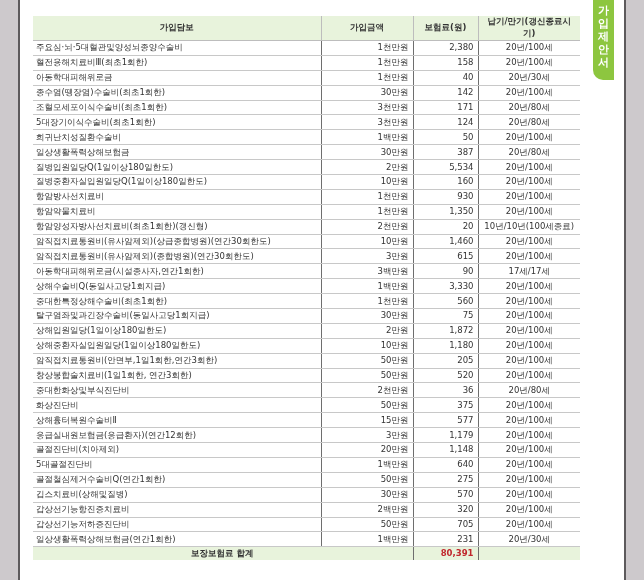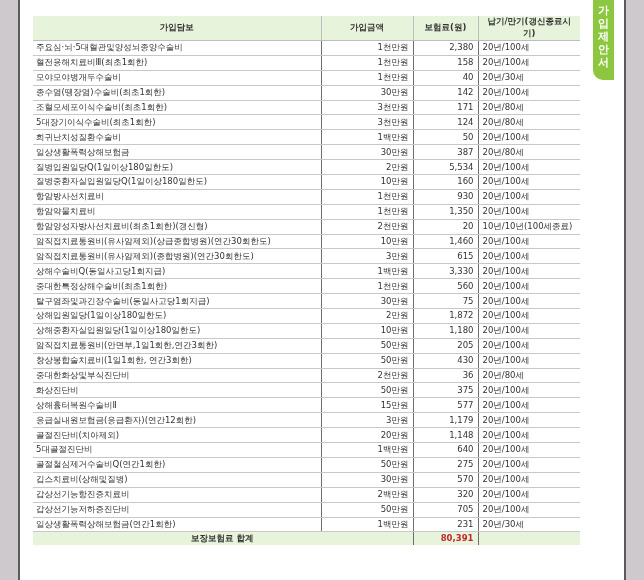--- a/index.html
+++ b/index.html
@@ -41,21 +41,21 @@
   }
   table.coverage th:first-child { border-left:none; }
   table.coverage td {
     height:13.9px; padding:0 4px; white-space:nowrap; overflow:hidden;
     border-bottom:1px solid #c8c8c8;
     border-left:1px solid #6e6e6e;
     line-height:13px;
   }
   table.coverage td:first-child { border-left:none; text-align:left; padding-left:3px;margin-top:45px; }
   td.amt, td.prem { text-align:right; }
-  td.term { text-align:left; }
+  td.term { text-align:center; }
   tr.total-row td { background:#e8f3dc; border-bottom:none; height:13px; }
   tr.total-row td.total-label { text-align:center; font-weight:bold; }
   tr.total-row td.total-value { color:#c0272d; font-weight:bold; text-align:right; }
 </style>
 </head>
 <body>
 
 <div class="gutter-left"></div>
 <div class="gutter-right"></div>
 
@@ -89,21 +89,21 @@
         <td class="prem">2,380</td>
         <td class="term">20년/100세</td>
       </tr>
       <tr>
         <td>혈전용해치료비Ⅲ(최초1회한)</td>
         <td class="amt">1천만원</td>
         <td class="prem">158</td>
         <td class="term">20년/100세</td>
       </tr>
       <tr>
-        <td>모야모야병개두수술비</td>
+        <td>아동학대피해위로금</td>
         <td class="amt">1천만원</td>
         <td class="prem">40</td>
         <td class="term">20년/30세</td>
       </tr>
       <tr>
         <td>종수염(뗑장염)수술비(최초1회한)</td>
         <td class="amt">30만원</td>
         <td class="prem">142</td>
         <td class="term">20년/100세</td>
       </tr>
@@ -167,20 +167,26 @@
         <td class="prem">1,460</td>
         <td class="term">20년/100세</td>
       </tr>
       <tr>
         <td>암직접치료통원비(유사암제외)(종합병원)(연간30회한도)</td>
         <td class="amt">3만원</td>
         <td class="prem">615</td>
         <td class="term">20년/100세</td>
       </tr>
       <tr>
+        <td>아동학대피해위로금(시설종사자,연간1회한)</td>
+        <td class="amt">3백만원</td>
+        <td class="prem">90</td>
+        <td class="term">17세/17세</td>
+      </tr>
+      <tr>
         <td>상해수술비Q(동일사고당1회지급)</td>
         <td class="amt">1백만원</td>
         <td class="prem">3,330</td>
         <td class="term">20년/100세</td>
       </tr>
       <tr>
         <td>중대한특정상해수술비(최초1회한)</td>
         <td class="amt">1천만원</td>
         <td class="prem">560</td>
         <td class="term">20년/100세</td>
@@ -205,21 +211,21 @@
       </tr>
       <tr>
         <td>암직접치료통원비(안면부,1일1회한,연간3회한)</td>
         <td class="amt">50만원</td>
         <td class="prem">205</td>
         <td class="term">20년/100세</td>
       </tr>
       <tr>
         <td>창상봉합술치료비(1일1회한, 연간3회한)</td>
         <td class="amt">50만원</td>
-        <td class="prem">430</td>
+        <td class="prem">520</td>
         <td class="term">20년/100세</td>
       </tr>
       <tr>
         <td>중대한화상및부식진단비</td>
         <td class="amt">2천만원</td>
         <td class="prem">36</td>
         <td class="term">20년/80세</td>
       </tr>
       <tr>
         <td>화상진단비</td>

